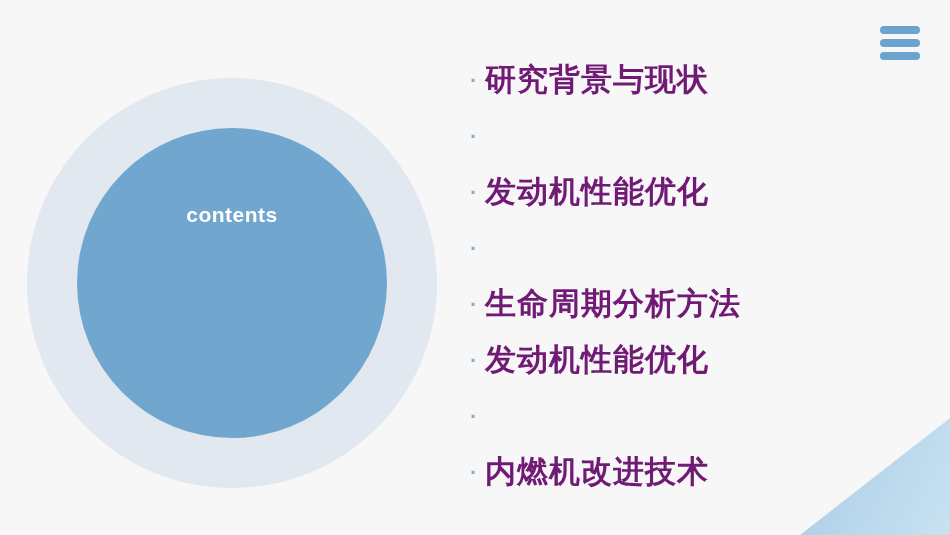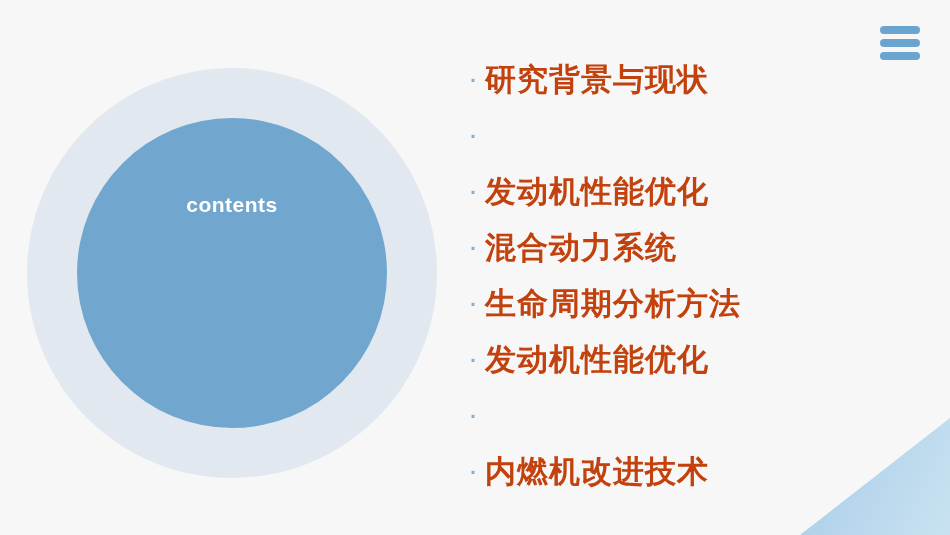--- a/index.html
+++ b/index.html
@@ -49,21 +49,21 @@
     width: 40px;
     height: 8px;
     border-radius: 4px;
     background: #6ca4d0;
   }
 
   
   #contents-circle-group {
     position: absolute;
     left: 27px;
-    top: 68px;
+    top: 78px;
     width: 410px;
     height: 410px;
   }
   #outer-circle {
     position: absolute;
     left: 0;
     top: 0;
     width: 410px;
     height: 410px;
     border-radius: 50%;
@@ -120,21 +120,21 @@
     flex: 0 0 17px;
     font-size: 30px;
     line-height: 1;
     color: #7fb0d6;
     text-align: left;
     margin-top: -4px;
   }
   #agenda-list .label {
     font-size: 31px;
     font-weight: bold;
-    color: #c2410c;
+    color: #701a75;
     letter-spacing: 1px;
     line-height: 1.15;
     white-space: nowrap;
   }
 </style>
 </head>
 <body>
 
 <div id="slide">
 
@@ -160,21 +160,20 @@
     </li>
     <li>
       <span class="bullet">·</span>
     </li>
     <li>
       <span class="bullet">·</span>
       <span class="label">发动机性能优化</span>
     </li>
     <li>
       <span class="bullet">·</span>
-      <span class="label">混合动力系统</span>
     </li>
     <li>
       <span class="bullet">·</span>
       <span class="label">生命周期分析方法</span>
     </li>
     <li>
       <span class="bullet">·</span>
       <span class="label">发动机性能优化</span>
     </li>
     <li>

